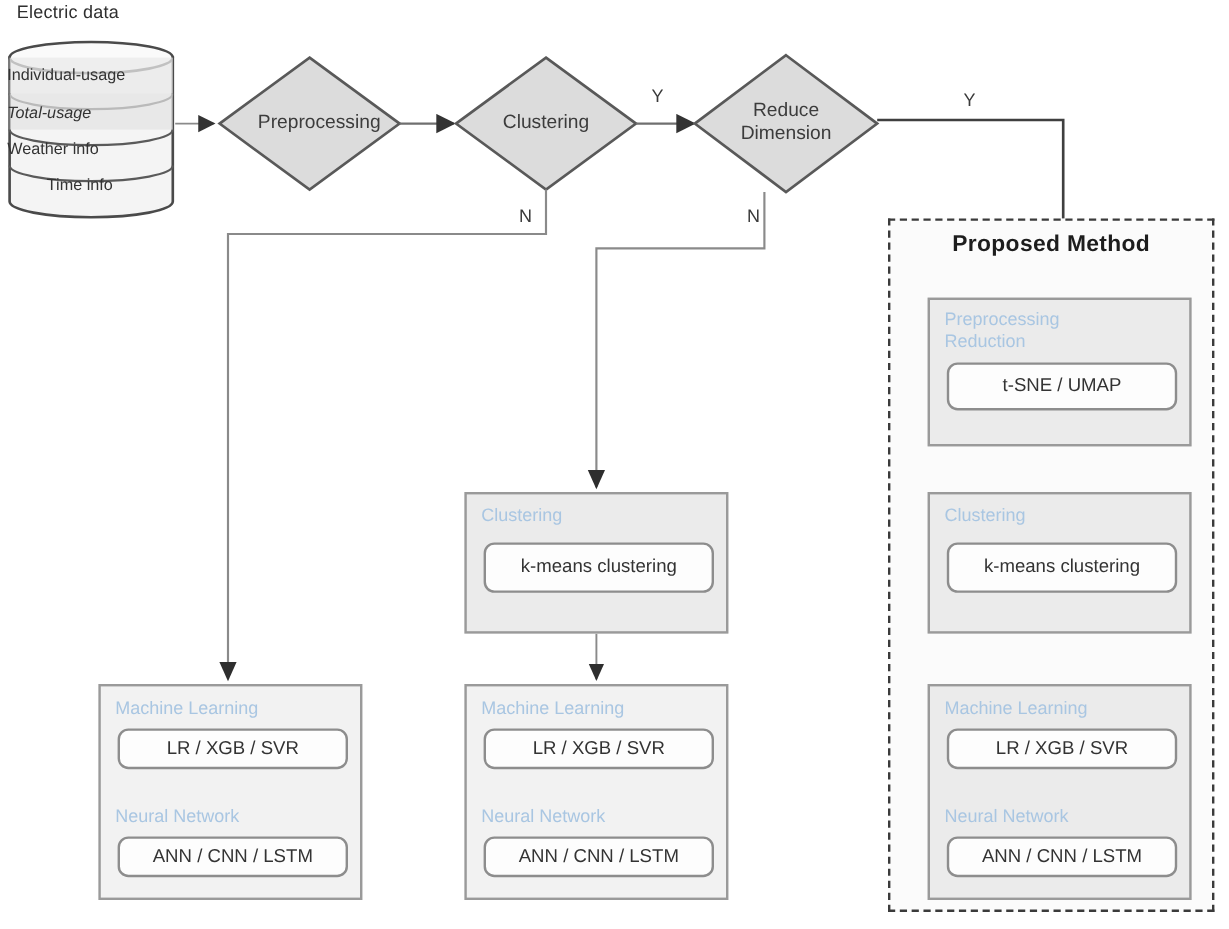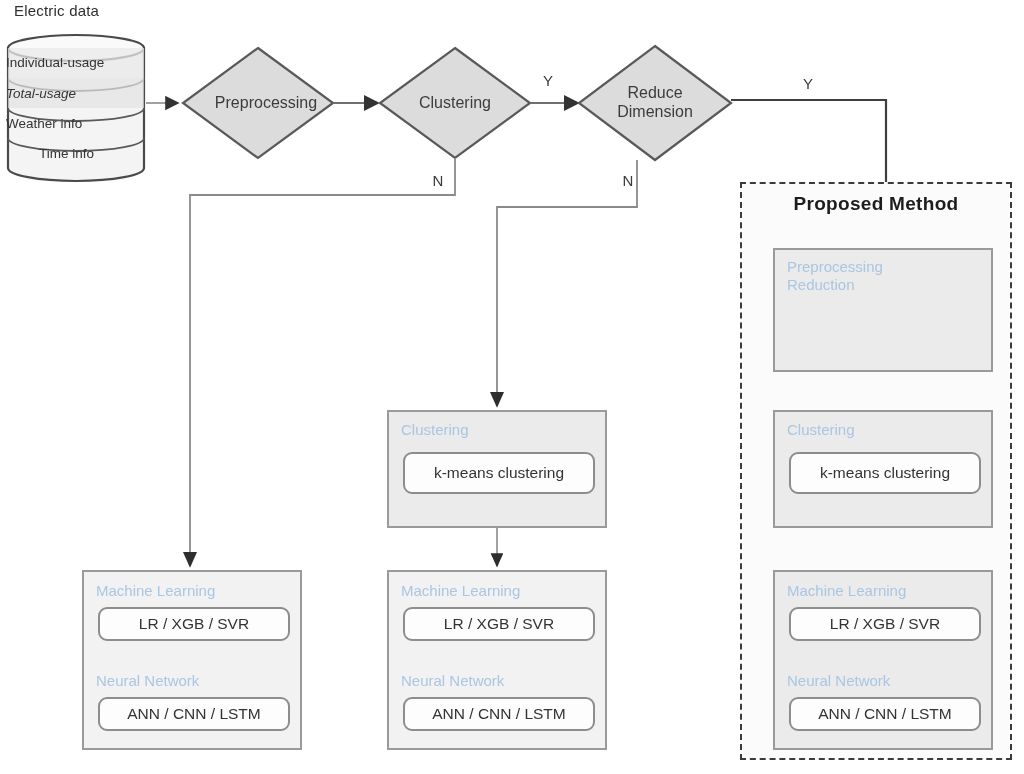--- a/index.html
+++ b/index.html
@@ -174,20 +174,21 @@
     <div class="gbox-title" style="left:12px;top:100px;">Neural Network</div>
     <div class="pill" style="left:14px;top:125px;width:192px;height:34px;">ANN / CNN / LSTM</div>
   </div>
 
   <div class="abs dashed-panel"></div>
   <div class="abs panel-title">Proposed Method</div>
 
   <div class="abs gbox" style="left:773px;top:248px;width:220px;height:124px;">
     <div class="gbox-title" style="left:12px;top:8px;">Preprocessing
 Reduction</div>
+    <div class="pill" style="left:14px;top:52px;width:192px;height:40px;">t-SNE / UMAP</div>
   </div>
 
   <div class="abs gbox" style="left:773px;top:410px;width:220px;height:118px;">
     <div class="gbox-title" style="left:12px;top:9px;">Clustering</div>
     <div class="pill" style="left:14px;top:40px;width:192px;height:42px;">k-means clustering</div>
   </div>
 
   <div class="abs gbox" style="left:773px;top:570px;width:220px;height:180px;">
     <div class="gbox-title" style="left:12px;top:10px;">Machine Learning</div>
     <div class="pill" style="left:14px;top:35px;width:192px;height:34px;">LR / XGB / SVR</div>

